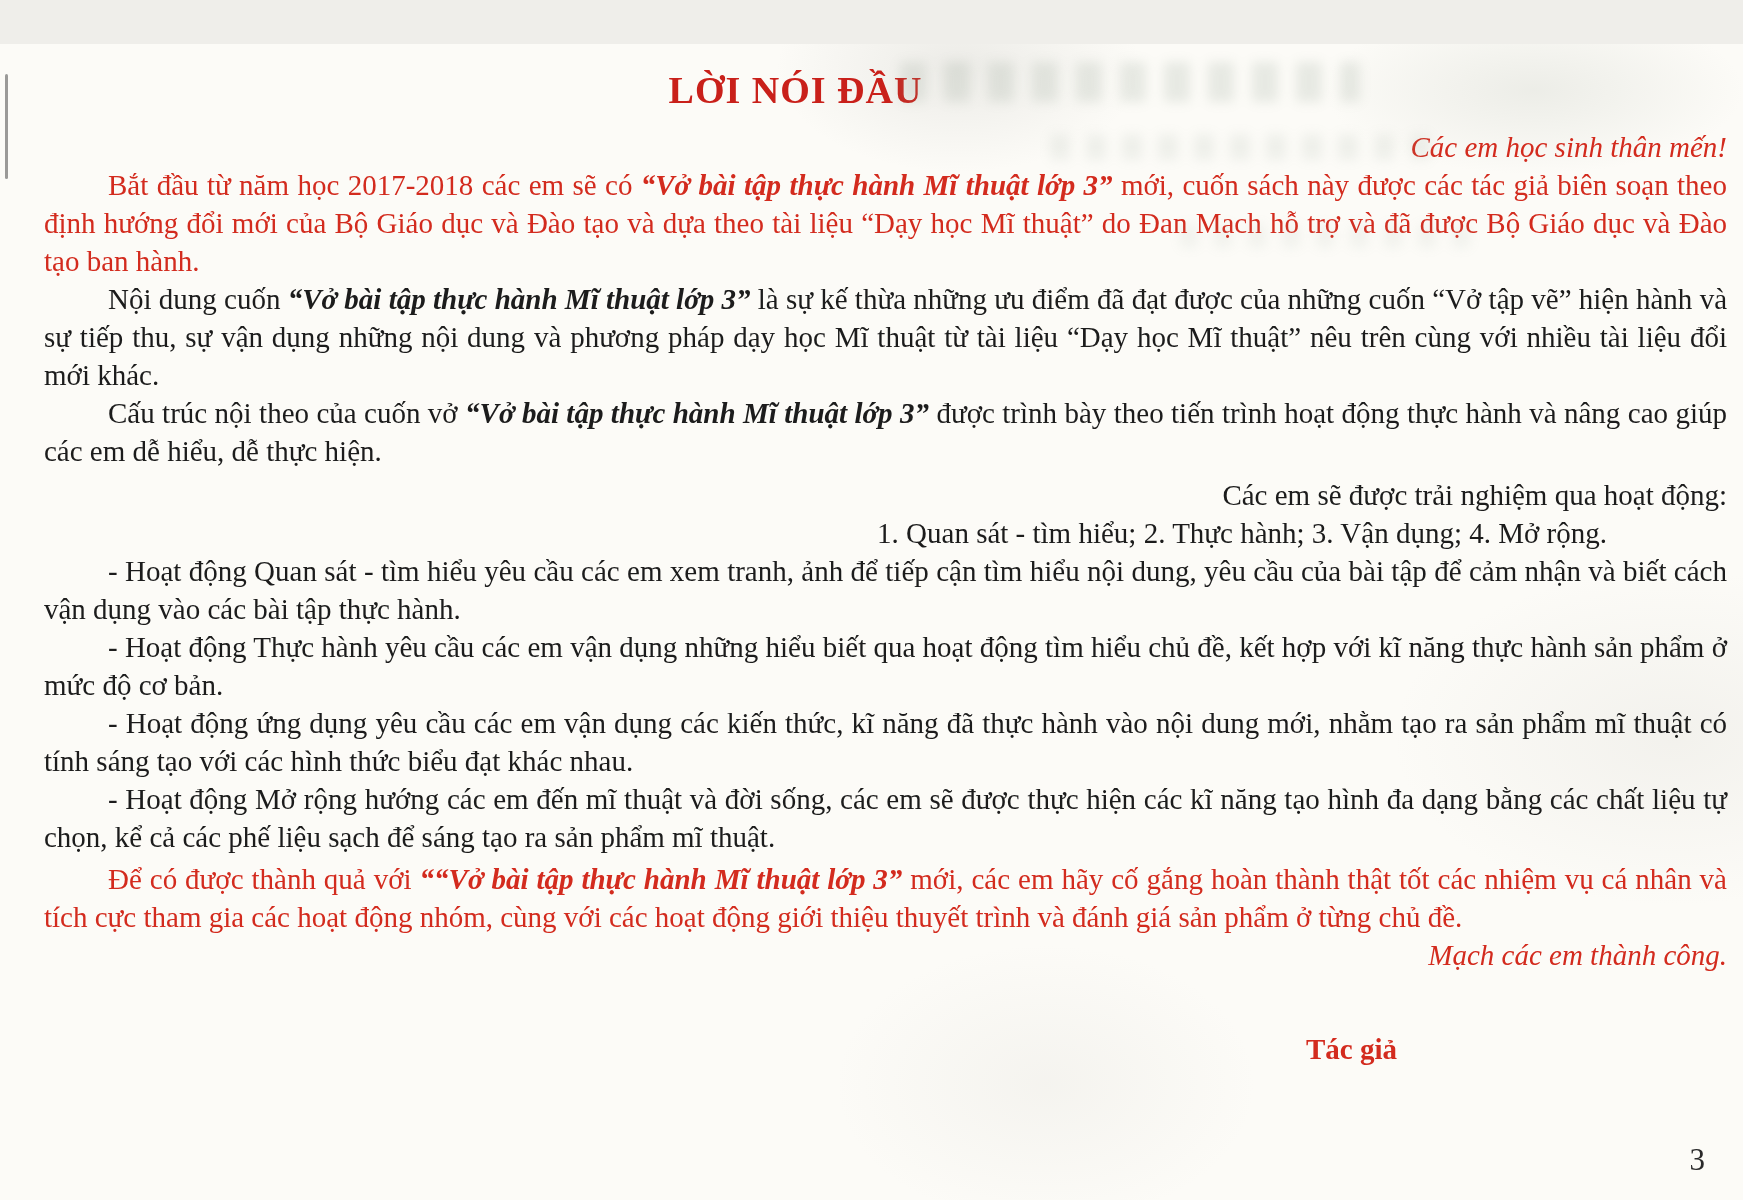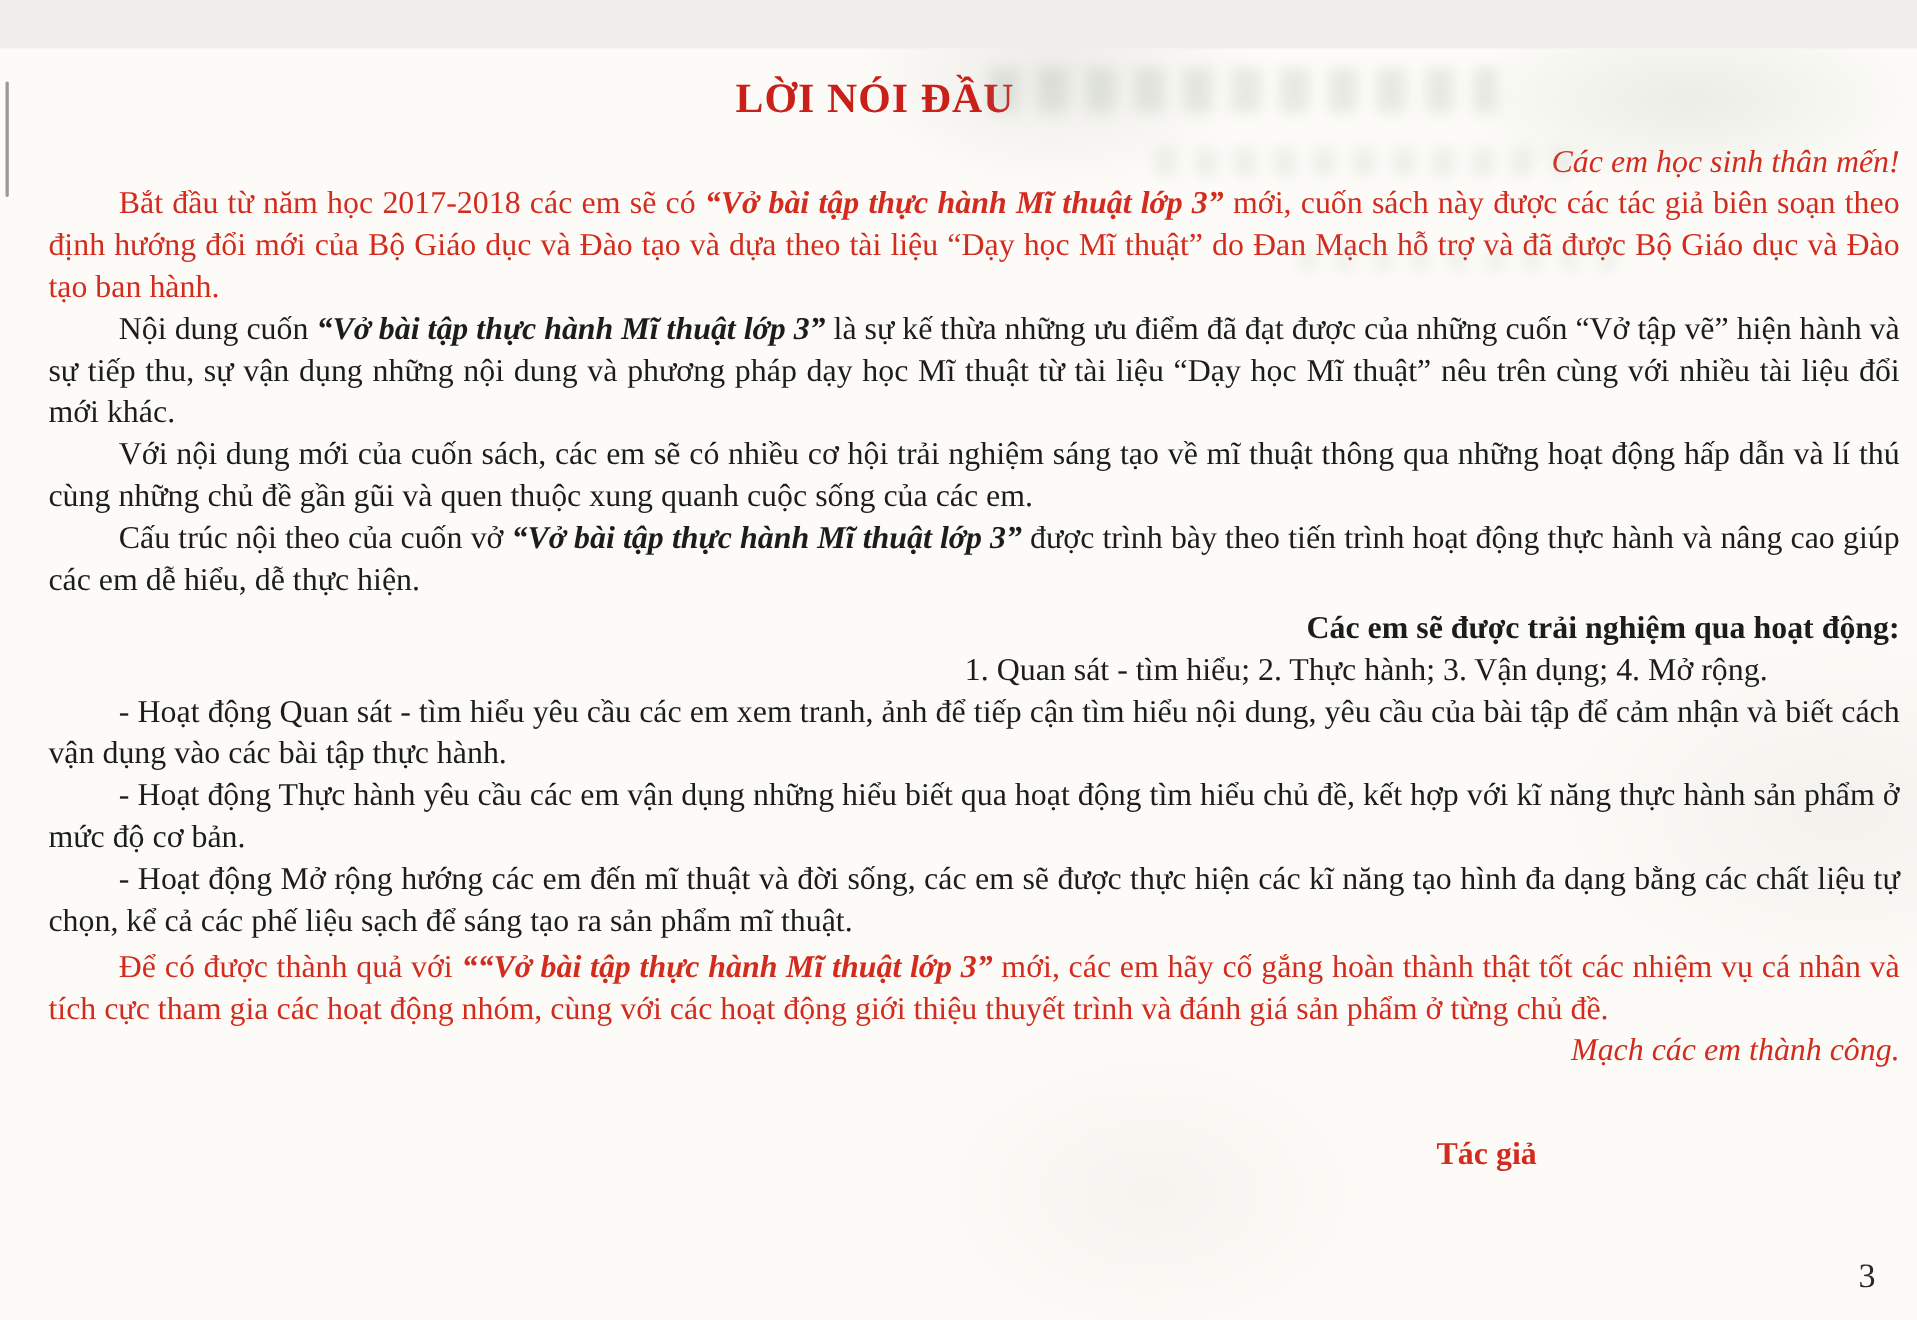--- a/index.html
+++ b/index.html
@@ -65,26 +65,26 @@
   <div class="ghost g1"></div>
   <div class="ghost g2"></div>
   <div class="ghost g3"></div>
 
   <h1 class="title">LỜI NÓI ĐẦU</h1>
 
   <div>
       <p class="para red nojust"><span class="it">Các em học sinh thân mến!</span></p>
       <p class="para red"><span>Bắt đầu từ năm học 2017-2018 các em sẽ có </span><span class="b it">“Vở bài tập thực hành Mĩ thuật lớp 3”</span><span> mới, cuốn sách này được các tác giả biên soạn theo định hướng đổi mới của Bộ Giáo dục và Đào tạo và dựa theo tài liệu “Dạy học Mĩ thuật” do Đan Mạch hỗ trợ và đã được Bộ Giáo dục và Đào tạo ban hành.</span></p>
       <p class="para"><span>Nội dung cuốn </span><span class="b it">“Vở bài tập thực hành Mĩ thuật lớp 3”</span><span> là sự kế thừa những ưu điểm đã đạt được của những cuốn “Vở tập vẽ” hiện hành và sự tiếp thu, sự vận dụng những nội dung và phương pháp dạy học Mĩ thuật từ tài liệu “Dạy học Mĩ thuật” nêu trên cùng với nhiều tài liệu đổi mới khác.</span></p>
-      <p class="para"><span>Với nội dung mới của cuốn sách, các em sẽ có nhiều cơ hội trải nghiệm sáng tạo về mĩ thuật thông qua những hoạt động hấp dẫn và lí thú cùng những chủ đề gần gũi và quen thuộc xung quanh cuộc sống của các em.</span></p>
       <p class="para"><span>Cấu trúc nội theo của cuốn vở </span><span class="b it">“Vở bài tập thực hành Mĩ thuật lớp 3”</span><span> được trình bày theo tiến trình hoạt động thực hành và nâng cao giúp các em dễ hiểu, dễ thực hiện.</span></p>
-      <p class="para nojust" style="margin-top: 6px; font-weight: bold;"><span>Các em sẽ được trải nghiệm qua hoạt động:</span></p>
+      <p class="para nojust" style="margin-top: 6px;"><span>Các em sẽ được trải nghiệm qua hoạt động:</span></p>
       <p class="para center"><span>1. Quan sát - tìm hiểu; 2. Thực hành; 3. Vận dụng; 4. Mở rộng.</span></p>
       <p class="para"><span>- Hoạt động Quan sát - tìm hiểu yêu cầu các em xem tranh, ảnh để tiếp cận tìm hiểu nội dung, yêu cầu của bài tập để cảm nhận và biết cách vận dụng vào các bài tập thực hành.</span></p>
       <p class="para"><span>- Hoạt động Thực hành yêu cầu các em vận dụng những hiểu biết qua hoạt động tìm hiểu chủ đề, kết hợp với kĩ năng thực hành sản phẩm ở mức độ cơ bản.</span></p>
+      <p class="para"><span>- Hoạt động ứng dụng yêu cầu các em vận dụng các kiến thức, kĩ năng đã thực hành vào nội dung mới, nhằm tạo ra sản phẩm mĩ thuật có tính sáng tạo với các hình thức biểu đạt khác nhau.</span></p>
       <p class="para"><span>- Hoạt động Mở rộng hướng các em đến mĩ thuật và đời sống, các em sẽ được thực hiện các kĩ năng tạo hình đa dạng bằng các chất liệu tự chọn, kể cả các phế liệu sạch để sáng tạo ra sản phẩm mĩ thuật.</span></p>
       <p class="para red" style="margin-top: 4px;"><span>Để có được thành quả với </span><span class="b it">““Vở bài tập thực hành Mĩ thuật lớp 3”</span><span> mới, các em hãy cố gắng hoàn thành thật tốt các nhiệm vụ cá nhân và tích cực tham gia các hoạt động nhóm, cùng với các hoạt động giới thiệu thuyết trình và đánh giá sản phẩm ở từng chủ đề.</span></p>
       <p class="para red nojust"><span class="it">Mạch các em thành công.</span></p>
       <p class="para red right" style="margin-top: 56px;"><span class="b">Tác giả</span></p>
     </div>
 
   <div class="page-number">3</div>
 </div>
 
 </body></html>

